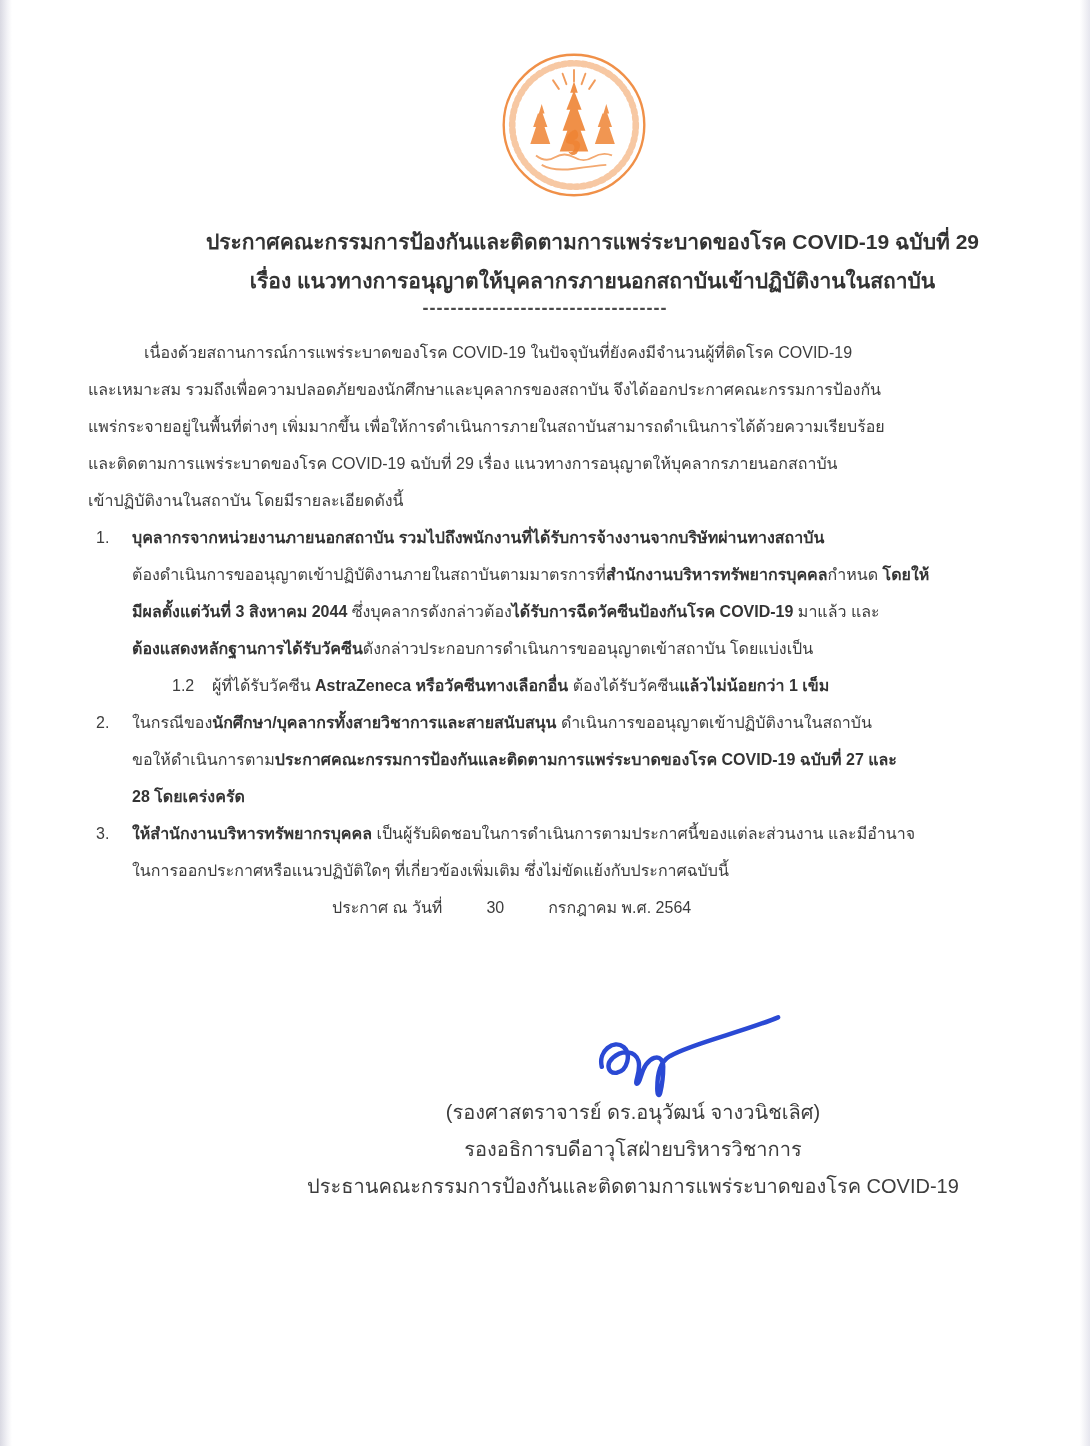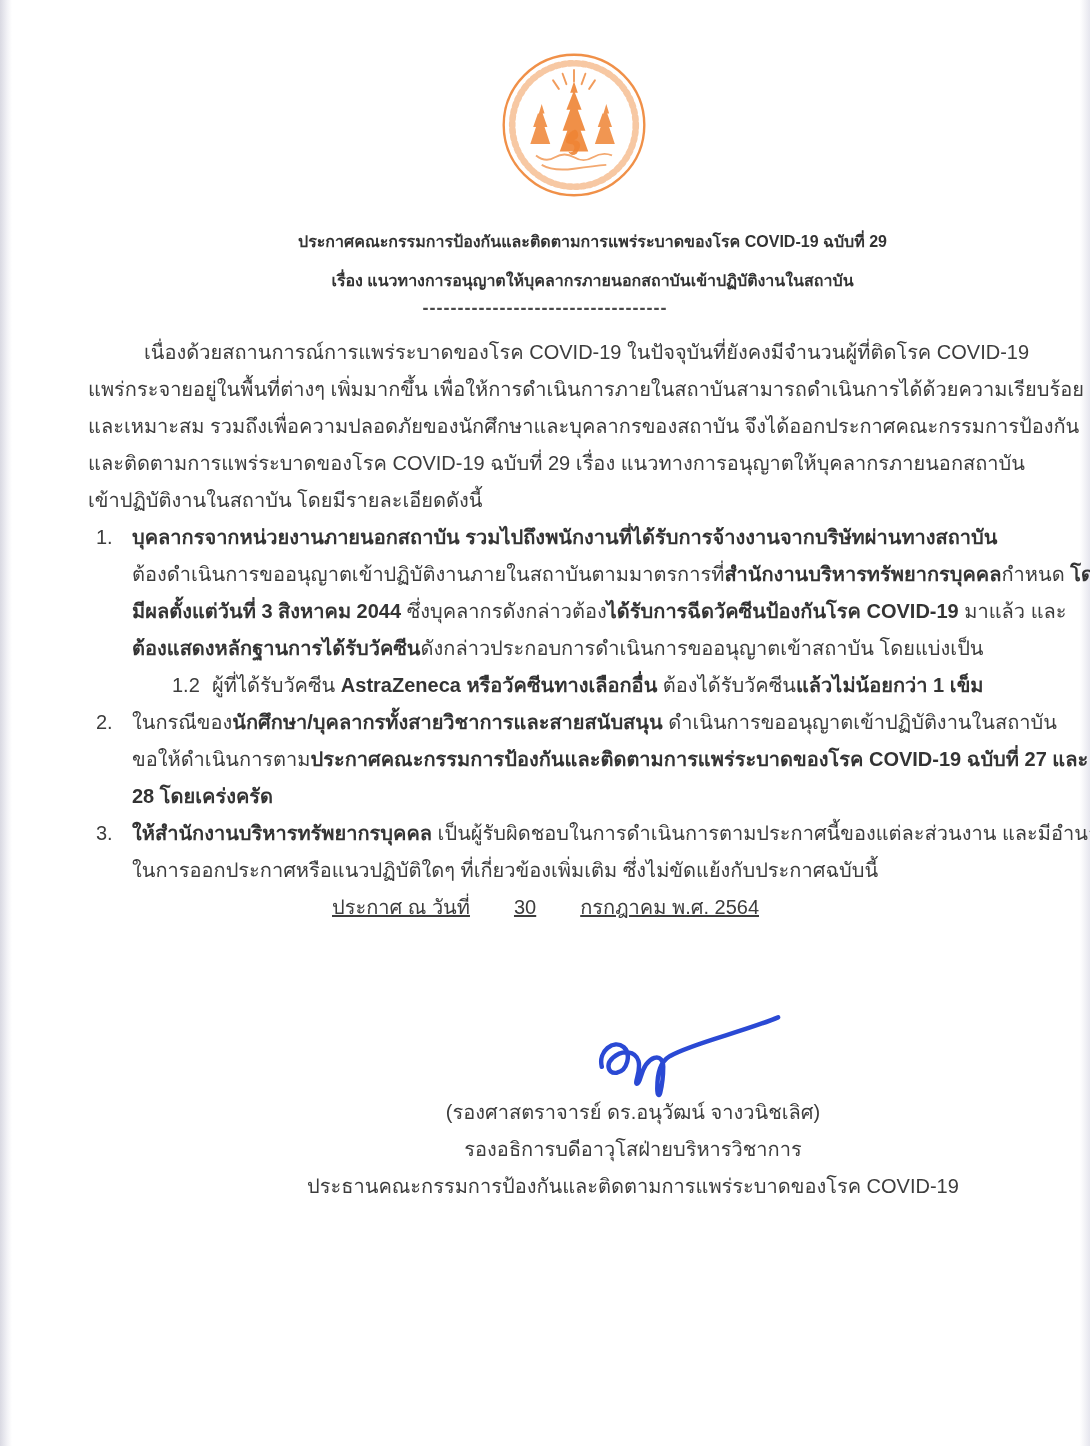--- a/index.html
+++ b/index.html
@@ -7,34 +7,34 @@
     width:1090px;height:1446px;position:relative;background:#ffffff;
     font-family:"Liberation Sans",sans-serif;color:#3d3d3d;overflow:hidden;
   }
   .edge-left{position:absolute;left:0;top:0;bottom:0;width:12px;
     background:linear-gradient(to right,#d9d9e2,#f2f2f6 60%,#ffffff);}
   .edge-right{position:absolute;right:0;top:0;bottom:0;width:10px;
     background:linear-gradient(to left,#e6e6ee,#f5f5f8 60%,#ffffff);}
   .seal{position:absolute;left:498px;top:48px;width:152px;height:154px;}
   .title-block{position:absolute;top:222px;left:88px;width:917px;
     text-align:center;padding-left:46px;font-weight:700;color:#333333;
-    font-size:16px;line-height:39px;}
+    font-size:21px;line-height:39px;}
   .separator{position:absolute;top:298px;left:0;width:1090px;text-align:center;
     font-size:18px;letter-spacing:1px;color:#4a4a4a;font-weight:700;}
-  .content{position:absolute;top:334px;left:88px;width:920px;font-size:20px;}
+  .content{position:absolute;top:334px;left:88px;width:920px;font-size:16px;}
   .line{height:37px;line-height:37px;white-space:nowrap;}
   .b{font-weight:700;color:#343434;margin-top:44px;}
   .intro .line:first-child{padding-left:56px;}
   .item{display:flex;}
   .item-num{flex:none;width:36px;padding-left:8px;line-height:37px;height:37px;}
   .item-body{flex:1;min-width:0;}
   .sub-row{display:flex;padding-left:84px;}
   .sub-num{flex:none;width:40px;line-height:37px;height:37px;}
   .sub-text{line-height:37px;height:37px;white-space:nowrap;}
-  .date-line{padding-left:244px;text-decoration:underline;}
+  .date-line{padding-left:244px;}
   .gap{display:inline-block;width:44px;}
   .signature-svg{position:absolute;left:582px;top:1004px;width:208px;height:94px;}
   .sig-block{position:absolute;top:1094px;left:176px;right:0;text-align:center;
     font-size:20px;line-height:37px;color:#3d3d3d;}
 </style>
 </head>
 <body>
 
 <div class="edge-left"></div>
 <div class="edge-right"></div>
@@ -71,22 +71,22 @@
 <div class="title-block">
   <div>ประกาศคณะกรรมการป้องกันและติดตามการแพร่ระบาดของโรค COVID-19 ฉบับที่ 29</div>
   <div>เรื่อง แนวทางการอนุญาตให้บุคลากรภายนอกสถาบันเข้าปฏิบัติงานในสถาบัน</div>
 </div>
 <div class="separator">-----------------------------------</div>
 
 <div class="content">
 
   <div class="intro">
       <div class="line"><span>เนื่องด้วยสถานการณ์การแพร่ระบาดของโรค COVID-19 ในปัจจุบันที่ยังคงมีจำนวนผู้ที่ติดโรค COVID-19</span></div>
+      <div class="line"><span>และเหมาะสม รวมถึงเพื่อความปลอดภัยของนักศึกษาและบุคลากรของสถาบัน จึงได้ออกประกาศคณะกรรมการป้องกัน</span></div>
       <div class="line"><span>แพร่กระจายอยู่ในพื้นที่ต่างๆ เพิ่มมากขึ้น เพื่อให้การดำเนินการภายในสถาบันสามารถดำเนินการได้ด้วยความเรียบร้อย</span></div>
-      <div class="line"><span>และเหมาะสม รวมถึงเพื่อความปลอดภัยของนักศึกษาและบุคลากรของสถาบัน จึงได้ออกประกาศคณะกรรมการป้องกัน</span></div>
       <div class="line"><span>และติดตามการแพร่ระบาดของโรค COVID-19 ฉบับที่ 29 เรื่อง แนวทางการอนุญาตให้บุคลากรภายนอกสถาบัน</span></div>
       <div class="line"><span>เข้าปฏิบัติงานในสถาบัน โดยมีรายละเอียดดังนี้</span></div>
     </div>
 
   <div class="item">
     <div class="item-num">1.</div>
     <div class="item-body">
         <div class="line"><span class="b">บุคลากรจากหน่วยงานภายนอกสถาบัน รวมไปถึงพนักงานที่ได้รับการจ้างงานจากบริษัทผ่านทางสถาบัน</span></div>
         <div class="line"><span>ต้องดำเนินการขออนุญาตเข้าปฏิบัติงานภายในสถาบันตามมาตรการที่</span><span class="b">สำนักงานบริหารทรัพยากรบุคคล</span><span>กำหนด </span><span class="b">โดยให้</span></div>
         <div class="line"><span class="b">มีผลตั้งแต่วันที่ 3 สิงหาคม 2044 </span><span>ซึ่งบุคลากรดังกล่าวต้อง</span><span class="b">ได้รับการฉีดวัคซีนป้องกันโรค COVID-19 </span><span>มาแล้ว และ</span></div>

